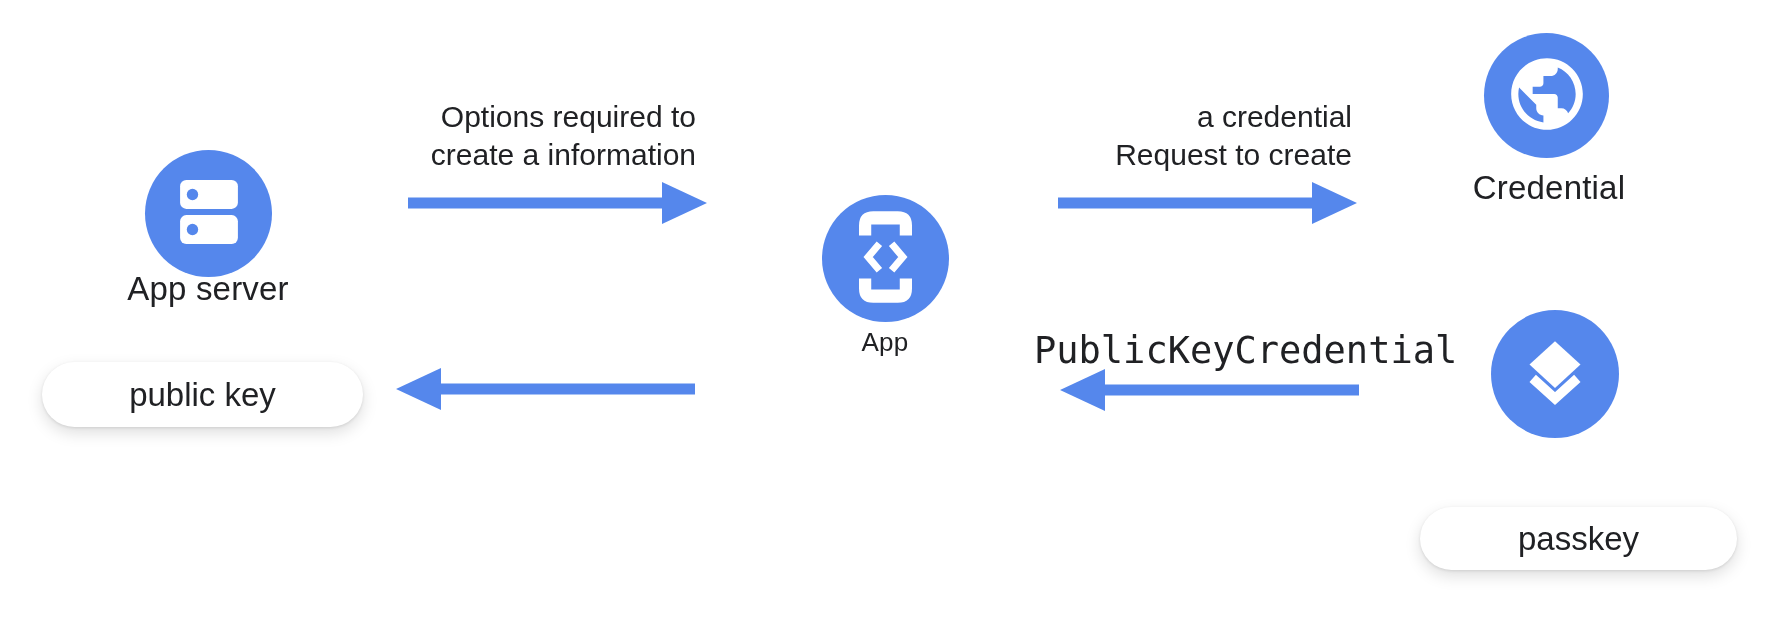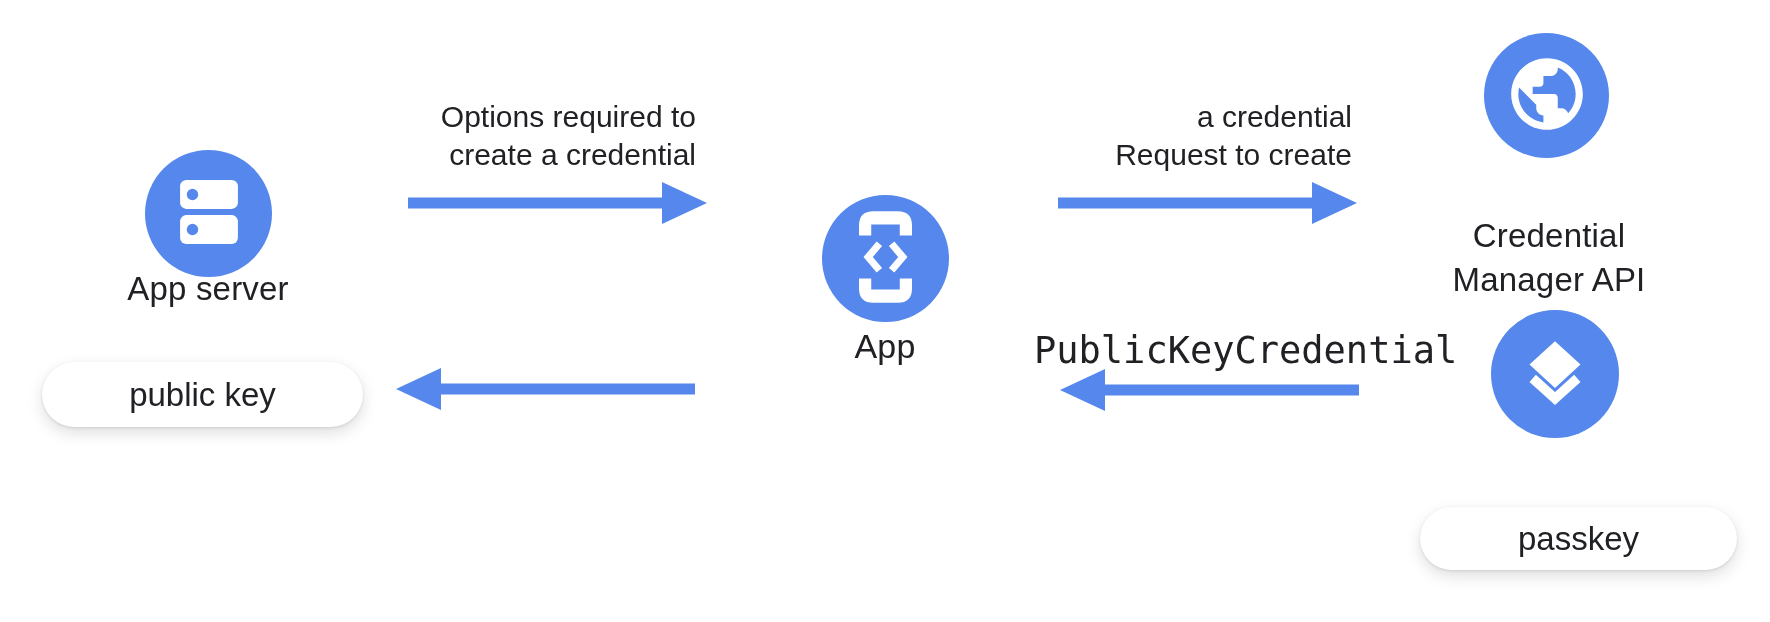--- a/index.html
+++ b/index.html
@@ -62,49 +62,48 @@
   <div class="circle" style="left:822px;top:195px;width:127px;height:127px;">
     <span>
       <svg viewBox="0 0 52 90" width="53" height="92" aria-hidden="true">
         <path d="M0,24 L0,14 Q0,0 14,0 L38,0 Q52,0 52,14 L52,24 L40,24 L40,13 L12,13 L12,24 Z" fill="#ffffff"></path>
         <path d="M0,66 L0,76 Q0,90 14,90 L38,90 Q52,90 52,76 L52,66 L40,66 L40,77 L12,77 L12,66 Z" fill="#ffffff"></path>
         <path d="M20,32 L9,45 L20,58" fill="none" stroke="#ffffff" stroke-width="7"></path>
         <path d="M32,32 L43,45 L32,58" fill="none" stroke="#ffffff" stroke-width="7"></path>
       </svg>
     </span>
   </div>
-  <div class="node-label" style="left:735px;top:327px;font-size:34px;">App</div>
+  <div class="node-label" style="left:735px;top:327px;font-size:26px;">App</div>
 
   <div class="circle" style="left:1484px;top:33px;width:125px;height:125px;">
     <span>
       <svg viewBox="0 0 24 24" width="86" height="86" aria-hidden="true">
         <path fill="#ffffff" d="M12 2C6.48 2 2 6.48 2 12s4.48 10 10 10 10-4.48 10-10S17.52 2 12 2zm-1 17.93c-3.95-.49-7-3.85-7-7.93 0-.62.08-1.21.21-1.79L9 15v1c0 1.1.9 2 2 2v1.93zm6.9-2.54c-.26-.81-1-1.39-1.9-1.39h-1v-3c0-.55-.45-1-1-1H8v-2h2c.55 0 1-.45 1-1V7h2c1.1 0 2-.9 2-2v-.41c2.93 1.19 5 4.06 5 7.41 0 2.08-.8 3.97-2.1 5.39z"></path>
       </svg>
     </span>
   </div>
-  <div class="node-label two-line" style="left:1399px;top:166px;margin-top:48px;">
+  <div class="node-label two-line" style="left:1399px;top:166px;">
     <div>Credential</div>
-    <div>Manager API</div>
   </div>
 
   <div class="circle" style="left:1491px;top:310px;width:128px;height:128px;">
     <span>
       <svg viewBox="0 0 64 64" width="68" height="68" aria-hidden="true">
         <path d="M32,3 L56,25 L32,47 L8,25 Z" fill="#ffffff"></path>
         <path d="M11,38 L32,57 L53,38" fill="none" stroke="#ffffff" stroke-width="9"></path>
       </svg>
     </span>
   </div>
   <div class="pill" style="left:1420px;top:507px;width:317px;height:63px;">
     <span>passkey</span>
   </div>
 
   <div class="arrow-label" style="left:396px;top:98px;">
     <div>Options required to</div>
-    <div>create a credential</div>
+    <div>create a information</div>
   </div>
   <svg class="arrow" style="left:408px;top:181px;" viewBox="0 0 300 44" width="300" height="44">
     <rect x="0" y="16.5" width="258" height="11" fill="var(--blue)"></rect>
     <polygon points="254,1 299,22 254,43" fill="var(--blue)"></polygon>
   </svg>
 
   <div class="arrow-label" style="left:1052px;top:98px;">
     <div>a credential</div>
     <div>Request to create</div>
   </div>

